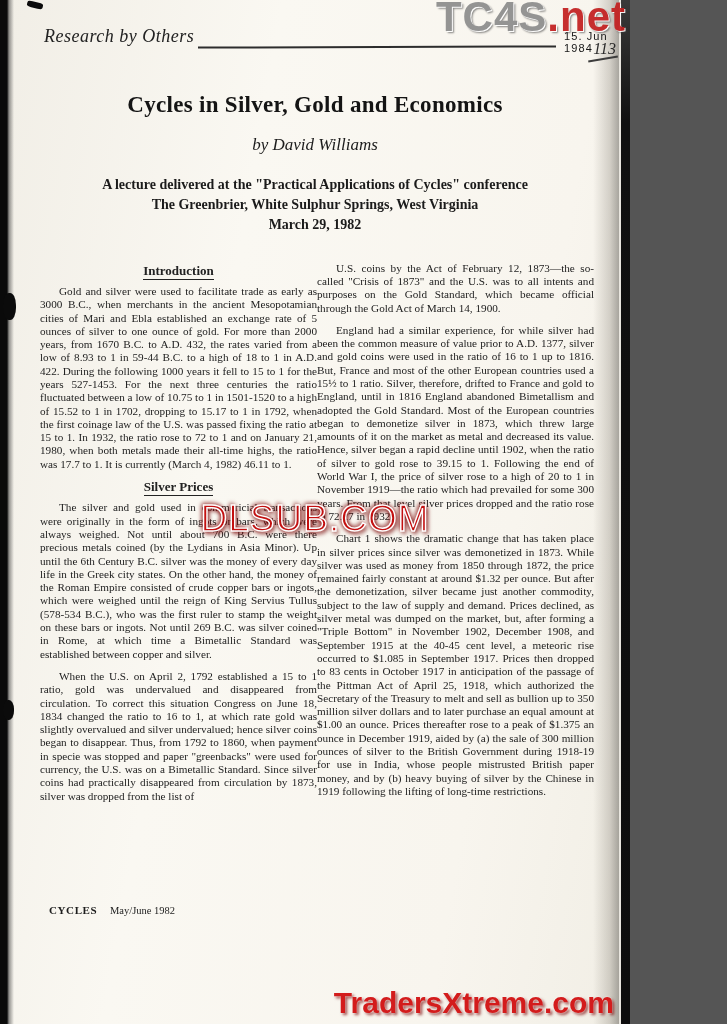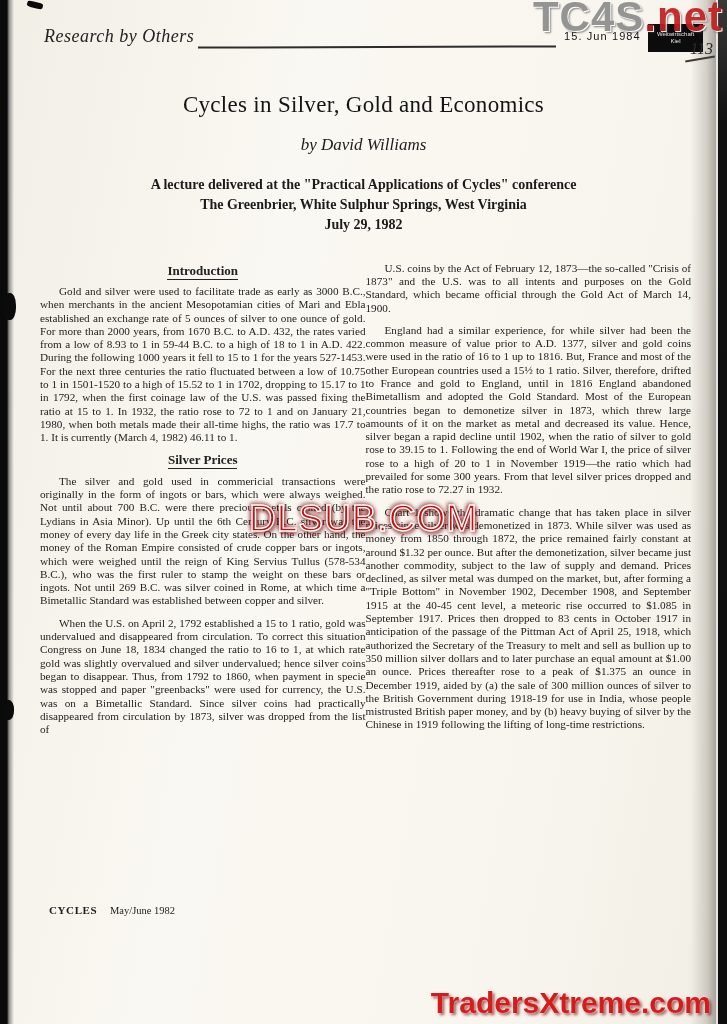--- a/index.html
+++ b/index.html
@@ -1,17 +1,17 @@
 <!DOCTYPE html>
 <html><head>
 <meta charset="utf-8">
 <style>
   html,body { margin:0; padding:0; background:#555; }
   .page {
-    position:relative; width:727px; height:1024px; overflow:hidden;
+    position:relative; width:630px; height:1024px; overflow:hidden;
     background: linear-gradient(100deg,#f1eee6 0%, #faf8f2 35%, #f8f5ee 75%, #f1eee5 100%);
     font-family:"Liberation Serif", serif; color:#1e1e1e;
   }
   
   .edge-left { position:absolute; left:0; top:0; width:14px; height:100%; z-index:5;
     background: linear-gradient(90deg,#0a0a0a 0px,#0a0a0a 7px, rgba(45,45,45,.5) 9px, rgba(120,120,120,0) 14px); }
   .edge-blob { position:absolute; background:#0b0b0b; z-index:5; border-radius:45%; }
   .blob-1 { left:3px; top:293px; width:13px; height:27px; }
   .blob-2 { left:3px; top:700px; width:11px; height:20px; }
   .blob-3 { left:27px; top:2px; width:16px; height:6px; transform:rotate(14deg); border-radius:30%; }
@@ -32,21 +32,21 @@
     display:flex; flex-direction:column; align-items:center; justify-content:center; text-align:center; z-index:3; }
   .page-number { position:absolute; right:14px; top:40px; font-style:italic; font-size:16px; color:#2b2b2b; z-index:4; }
   .page-number-rule { position:absolute; right:12px; top:58px; width:30px; height:1.5px; background:#3c3c3c;
     transform:rotate(-10deg); z-index:4; }
   .wm-top { position:absolute; right:4px; top:-7px; font-family:"Liberation Sans",sans-serif; font-weight:bold;
     font-size:42px; letter-spacing:1px; color:#8d8d8d; opacity:.93; z-index:6; white-space:nowrap;
     text-shadow:1px 1px 0 #ffffff, 2px 2px 2px rgba(60,60,60,.65); }
   .wm-top-suffix { color:#c32020; }
   
   .content { position:relative; padding-top:92px; z-index:1; }
-  .article-title { margin:0; text-align:center; font-size:23px; font-weight:normal; letter-spacing:.3px; color:#141414; }
+  .article-title { margin:0; text-align:center; font-size:23px; font-weight:bold; letter-spacing:.3px; color:#141414; }
   .byline { margin-top:17px; text-align:center; font-style:italic; font-size:17px; color:#1c1c1c; }
   .lecture { margin-top:20px; text-align:center; font-size:14px; font-weight:bold; line-height:1.42; color:#1b1b1b; }
   .columns { display:flex; gap:0; margin:27px 36px 0 40px; }
   .col { flex:1; font-size:11.2px; line-height:13.3px; text-align:justify; color:#222; }
   .col p { margin:0 0 9px 0; text-indent:1.7em; }
   .colhead { text-align:center; font-weight:bold; font-size:13px; margin:2px 0 8px 0; }
   .colhead.second { margin-top:7px; }
   .colhead-text { border-bottom:1px solid #222; padding-bottom:1px; }
   
   .footer { position:absolute; left:41px; top:904px; font-size:11px; color:#1d1d1d; z-index:3;margin-left:8px; }
@@ -83,21 +83,21 @@
   <span class="page-number">113</span>
   <div class="page-number-rule"></div>
   <div class="wm-top"><span class="wm-top-main">TC4S</span><span class="wm-top-suffix">.net</span></div>
 
   <div class="content">
     <h1 class="article-title">Cycles in Silver, Gold and Economics</h1>
     <div class="byline">by David Williams</div>
     <div class="lecture">
       <div>A lecture delivered at the "Practical Applications of Cycles" conference</div>
       <div>The Greenbrier, White Sulphur Springs, West Virginia</div>
-      <div>July 29, 1982</div>
+      <div>March 29, 1982</div>
     </div>
 
     <div class="columns">
       <div class="col">
         <div class="colhead"><span class="colhead-text">Introduction</span></div>
         <p>Gold and silver were used to facilitate trade as early as 3000 B.C., when merchants in the ancient Mesopotamian cities of Mari and Ebla established an exchange rate of 5 ounces of silver to one ounce of gold. For more than 2000 years, from 1670 B.C. to A.D. 432, the rates varied from a low of 8.93 to 1 in 59-44 B.C. to a high of 18 to 1 in A.D. 422. During the following 1000 years it fell to 15 to 1 for the years 527-1453. For the next three centuries the ratio fluctuated between a low of 10.75 to 1 in 1501-1520 to a high of 15.52 to 1 in 1702, dropping to 15.17 to 1 in 1792, when the first coinage law of the U.S. was passed fixing the ratio at 15 to 1. In 1932, the ratio rose to 72 to 1 and on January 21, 1980, when both metals made their all-time highs, the ratio was 17.7 to 1. It is currently (March 4, 1982) 46.11 to 1.</p>
         <div class="colhead second"><span class="colhead-text">Silver Prices</span></div>
         <p>The silver and gold used in commericial transactions were originally in the form of ingots or bars, which were always weighed. Not until about 700 B.C. were there precious metals coined (by the Lydians in Asia Minor). Up until the 6th Century B.C. silver was the money of every day life in the Greek city states. On the other hand, the money of the Roman Empire consisted of crude copper bars or ingots, which were weighed until the reign of King Servius Tullus (578-534 B.C.), who was the first ruler to stamp the weight on these bars or ingots. Not until 269 B.C. was silver coined in Rome, at which time a Bimetallic Standard was established between copper and silver.</p>
         <p>When the U.S. on April 2, 1792 established a 15 to 1 ratio, gold was undervalued and disappeared from circulation. To correct this situation Congress on June 18, 1834 changed the ratio to 16 to 1, at which rate gold was slightly overvalued and silver undervalued; hence silver coins began to disappear. Thus, from 1792 to 1860, when payment in specie was stopped and paper "greenbacks" were used for currency, the U.S. was on a Bimetallic Standard. Since silver coins had practically disappeared from circulation by 1873, silver was dropped from the list of</p>
       </div>

